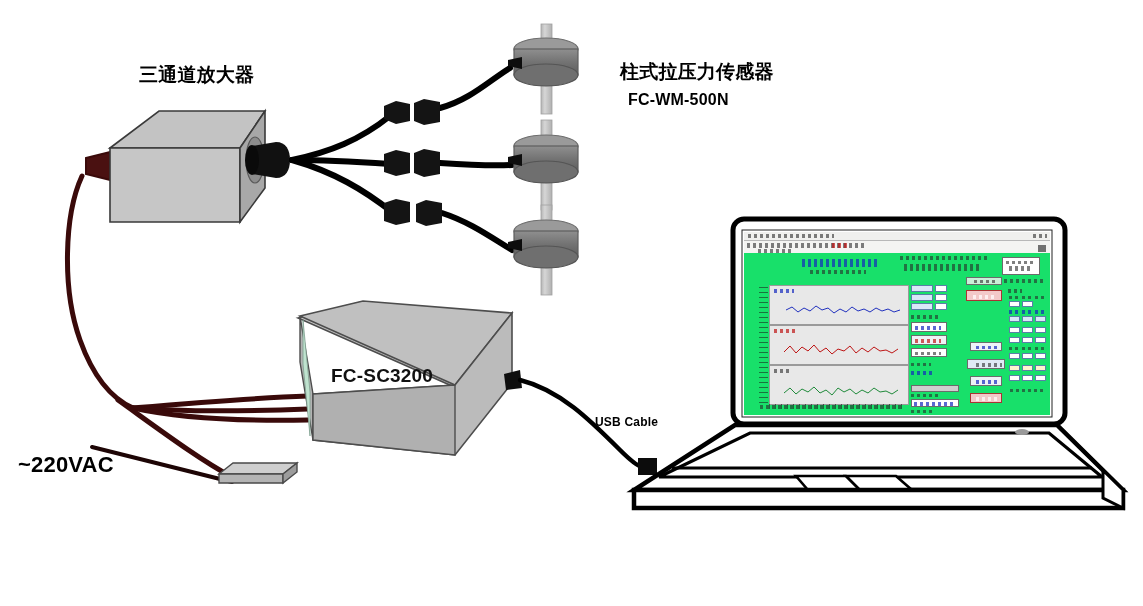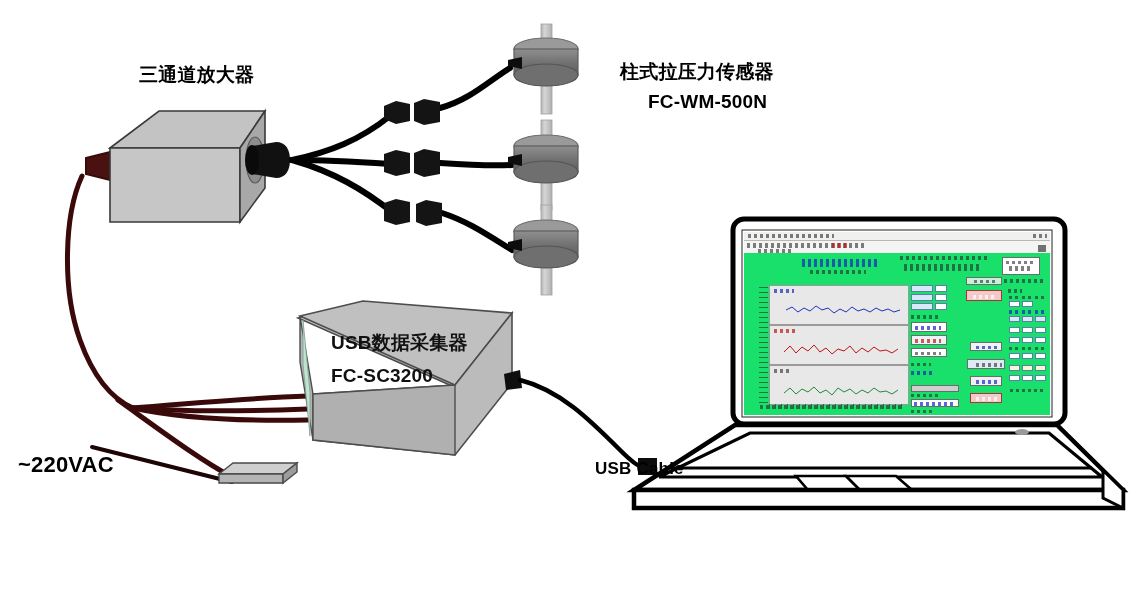--- a/index.html
+++ b/index.html
@@ -19,24 +19,24 @@
   .lbl {
     position: absolute;
     font-family: "Liberation Sans", sans-serif;
     font-weight: bold;
     color: #000000;
     white-space: nowrap;
     letter-spacing: 0.2px;
   }
   #lbl-amp      { left: 139px; top: 62px;  font-size: 19px; }
   #lbl-sensor-1 { left: 620px; top: 59px;  font-size: 19px; }
-  #lbl-sensor-2 { left: 648px; top: 91px;  font-size: 19px; }
+  #lbl-sensor-2 { left: 628px; top: 91px;  font-size: 16px; }
   #lbl-usb-1    { left: 331px; top: 330px; font-size: 19px; color:#111; }
   #lbl-usb-2    { left: 331px; top: 365px; font-size: 19px; color:#111; }
-  #lbl-cable    { left: 595px; top: 415px; font-size: 17px; margin-top: 44px; }
+  #lbl-cable    { left: 595px; top: 415px; font-size: 12px; }
   #lbl-vac      { left: 18px;  top: 452px; font-size: 22px; }
   #lbl-psu      { left: 239px; top: 498px; font-size: 19px; }
 
   
   #screen-ui {
     position: absolute;
     left: 744px; top: 232px;
     width: 306px; height: 183px;
     background: #18e06a;
     overflow: hidden;
@@ -393,18 +393,17 @@
         <div class="blurtext" style="left:2px;top:100px;width:34px;height:3px;"></div>
       </div>
 
       <div class="blurtext" style="left:16px;top:152px;width:144px;height:4px;"></div>
     </div>
   </div>
 
   <div class="lbl" id="lbl-sensor-1">柱式拉压力传感器</div>
   <div class="lbl" id="lbl-amp">三通道放大器</div>
   <div class="lbl" id="lbl-sensor-2">FC-WM-500N</div>
-  <div class="lbl" id="lbl-usb-1">USB数据采集器</div>
   <div class="lbl" id="lbl-usb-2">FC-SC3200</div>
   <div class="lbl" id="lbl-cable">USB Cable</div>
   <div class="lbl" id="lbl-vac">~220VAC</div>
 
 </div>
 
 </body></html>

